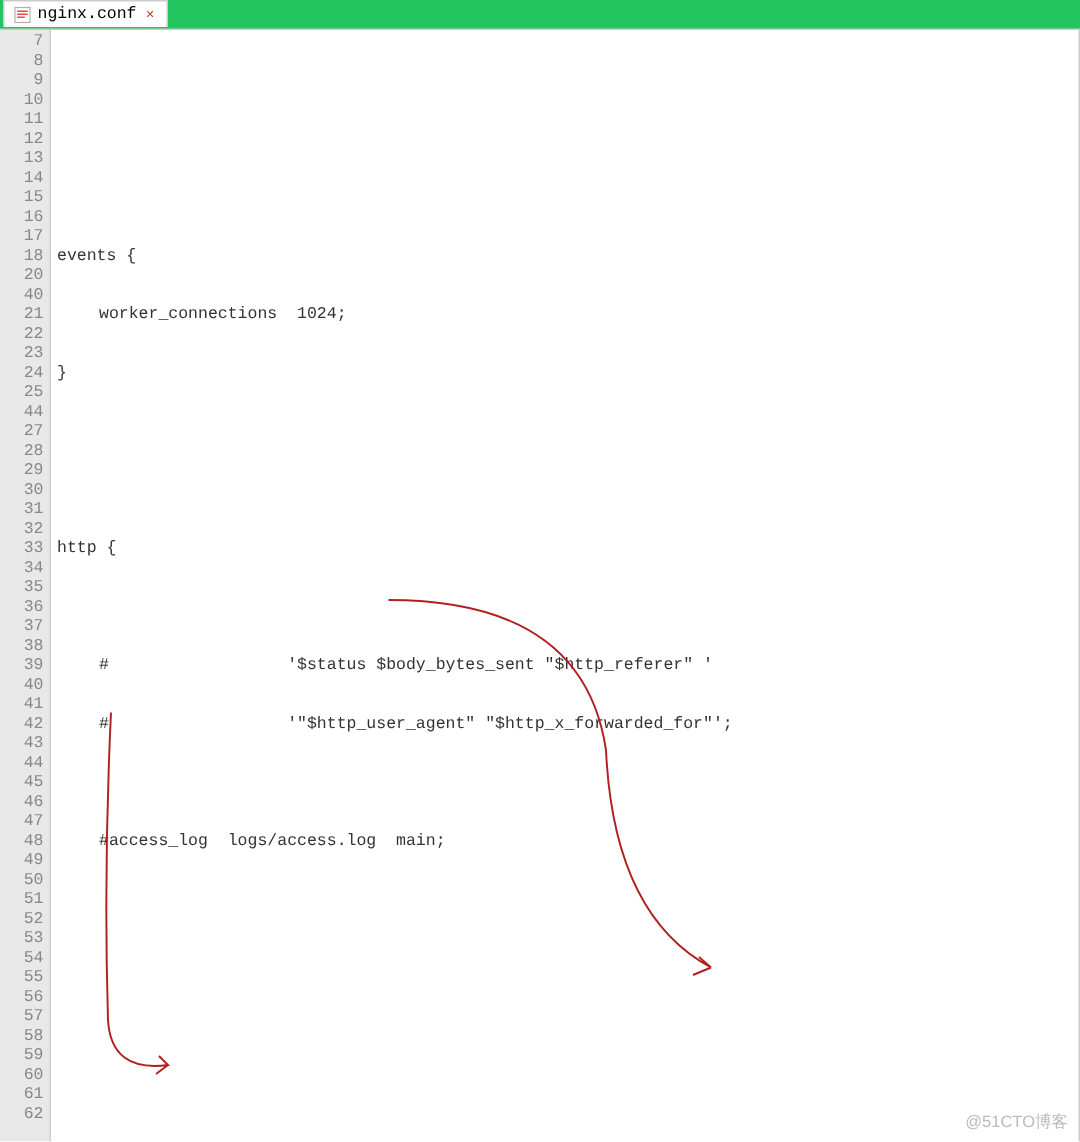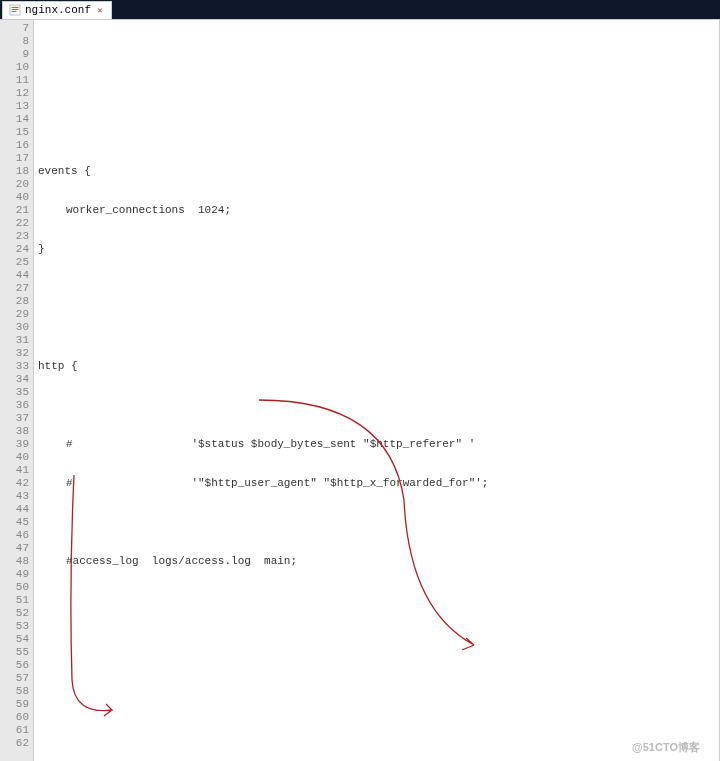--- a/index.html
+++ b/index.html
@@ -6,25 +6,25 @@
 body {
   font-family: Consolas, "Courier New", monospace;
   font-size: 12px;
   background: #fff;
   width: 720px;
   height: 761px;
   overflow: hidden;
   position: relative;
 }
 .tab-bar {
-  background: #0f172a;
+  background: #22c55e;
   border-bottom: 1px solid #ccc;
   height: 20px;
   display: flex;
-  align-items: center;
+  align-items: flex-start;
   padding-left: 2px;
 }
 .tab {
   background: #fff;
   border: 1px solid #ccc;
   border-bottom: none;
   padding: 2px 6px;
   display: flex;
   align-items: center;
   gap: 4px;
@@ -72,25 +72,24 @@
   white-space: pre;
   color: #333;
   position: relative;
   border-right: 1px solid #ccc;
 }
 .line { height: 13px; }
 .ind1 { padding-left: 28px; }
 .watermark {
   position: absolute;
   bottom: 6px;
-  right: 20px;
+  right: 8px;
   color: #bbb;
   font-size: 11px;
   font-family: sans-serif;
-  font-weight: bold;
 }
 .annotate {
   position: absolute;
   pointer-events: none;
   z-index: 5;
 }
 </style>
 </head>
 <body>
 

